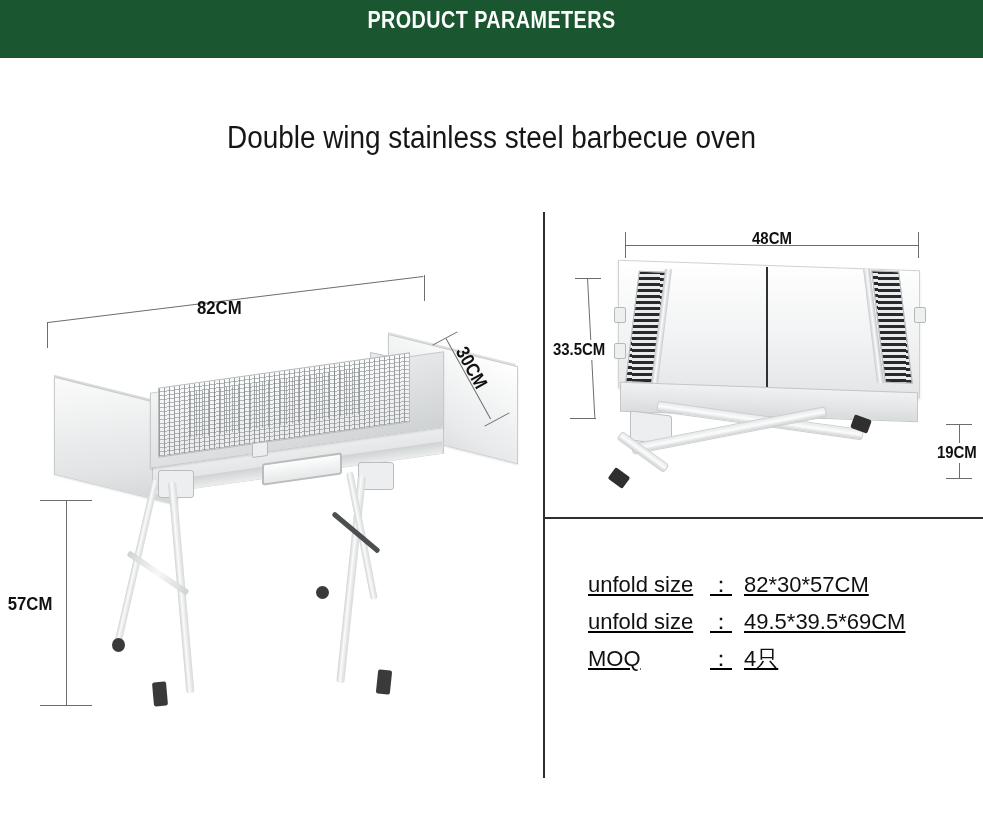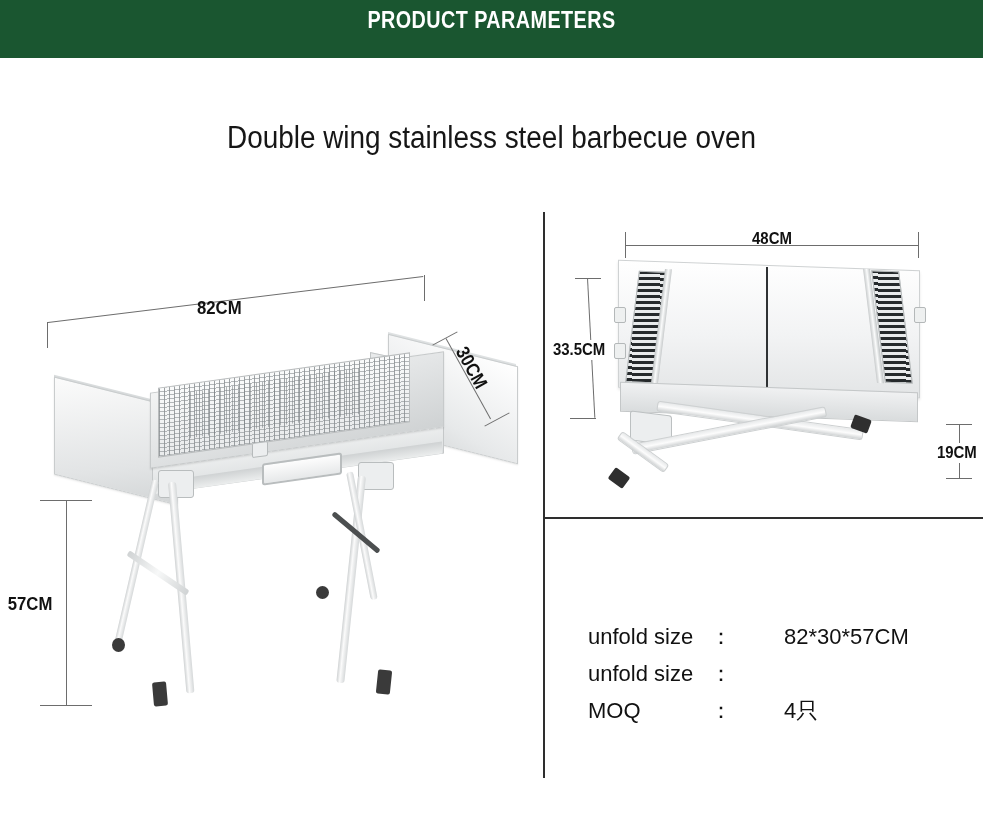--- a/index.html
+++ b/index.html
@@ -120,26 +120,26 @@
   .fg-ear-b{position:absolute;left:14px;top:78px;width:10px;height:14px;
     border:1px solid #b4b8b9;border-radius:2px;background:#eef0f0;}
   .fg-ear-c{position:absolute;left:314px;top:42px;width:10px;height:14px;
     border:1px solid #b4b8b9;border-radius:2px;background:#eef0f0;}
   .fg-leg{position:absolute;background:linear-gradient(180deg,#e7e9ea,#fcfcfc 50%,#cfd2d3);
     border-radius:3px;border:1px solid #cdd0d1;}
   .fg-foot{position:absolute;background:#2f2f2f;border-radius:2px;}
   .fg-plate{position:absolute;left:30px;top:148px;width:40px;height:28px;
     background:#eceeef;border:1px solid #bcc0c1;border-radius:3px;transform:skewY(7deg);}
 
-  .spec-block{position:absolute;left:588px;top:622px;width:380px;}
+  .spec-block{position:absolute;left:588px;top:570px;width:380px;text-decoration:underline;}
   .spec-row{display:flex;align-items:baseline;margin-bottom:7px;
     font-size:22px;color:#111;}
   .spec-key{display:inline-block;width:122px;}
   .spec-colon{display:inline-block;width:34px;}
-  .spec-val{font-weight:400;margin-left:40px;}
+  .spec-val{font-weight:400;}
 </style>
 </head>
 <body>
 
 <div class="header-bar">
   <div class="header-title">PRODUCT PARAMETERS</div>
 </div>
 
 <div class="product-title">Double wing stainless steel barbecue oven</div>
 
@@ -237,20 +237,21 @@
 
   <div class="spec-row">
     <span class="spec-key">unfold size</span>
     <span class="spec-colon">：</span>
     <span class="spec-val">82*30*57CM</span>
   </div>
 
   <div class="spec-row">
     <span class="spec-key">unfold size</span>
     <span class="spec-colon">：</span>
+    <span class="spec-val">49.5*39.5*69CM</span>
   </div>
 
   <div class="spec-row">
     <span class="spec-key">MOQ</span>
     <span class="spec-colon">：</span>
     <span class="spec-val">4只</span>
   </div>
 
 </div>
 

